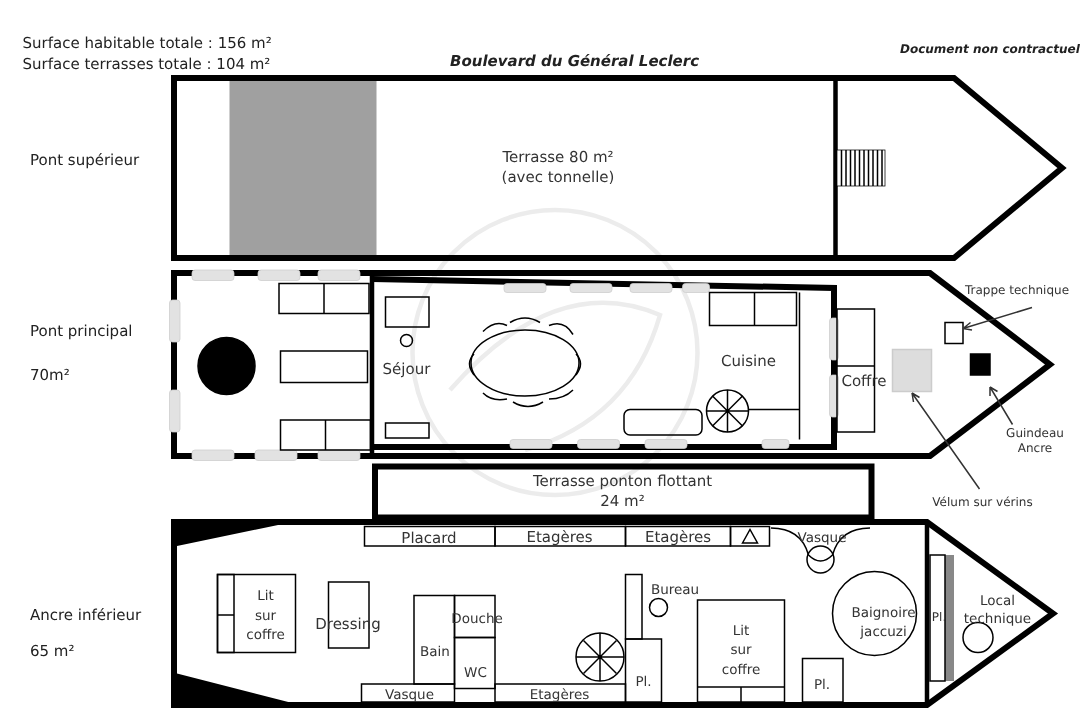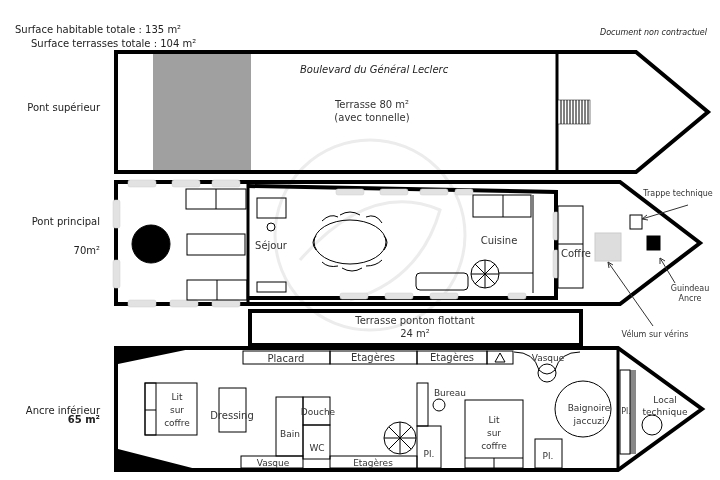--- a/index.html
+++ b/index.html
@@ -1,35 +1,35 @@
 <!DOCTYPE html>
 <html><head>
 <meta charset="utf-8">
 <style>
   html,body{margin:0;padding:0;background:#fff;}
   body{width:720px;height:480px;position:relative;overflow:hidden;font-family:"DejaVu Sans","Liberation Sans",sans-serif;color:#222;}
   .txt{position:absolute;font-size:10px;line-height:12px;white-space:nowrap;color:#222;}
-  .center{text-align:right;}
-  .italic{font-style:italic;}
+  .center{text-align:left;}
+  .italic{font-style:italic;font-weight:bold;}
   svg{position:absolute;left:0;top:0;}
   svg text{font-family:"DejaVu Sans","Liberation Sans",sans-serif;fill:#333;}
 </style>
 </head>
 <body>
 
-<div class="txt" style="left:15px;top:24px;">Surface habitable totale : 135 m²</div>
-<div class="txt" style="left:15px;top:38px;margin-left:16px;">Surface terrasses totale : 104 m²</div>
-<div class="txt italic" style="left:300px;top:36px;margin-top:28px;">Boulevard du Général Leclerc</div>
+<div class="txt" style="left:15px;top:24px;">Surface habitable totale : 156 m²</div>
+<div class="txt" style="left:15px;top:38px;">Surface terrasses totale : 104 m²</div>
+<div class="txt italic" style="left:300px;top:36px;">Boulevard du Général Leclerc</div>
 <div class="txt italic" style="left:600px;top:27px;font-size:8px;">Document non contractuel</div>
 
 <div class="txt center" style="left:20px;top:102px;width:80px;">Pont supérieur</div>
 <div class="txt center" style="left:20px;top:216px;width:80px;">Pont principal</div>
 <div class="txt center" style="left:20px;top:245px;width:80px;">70m²</div>
 <div class="txt center" style="left:20px;top:405px;width:80px;">Ancre inférieur</div>
-<div class="txt center" style="left:20px;top:414px;width:80px;font-weight:bold;">65 m²</div>
+<div class="txt center" style="left:20px;top:429px;width:80px;">65 m²</div>
 
 <svg width="720" height="480" viewBox="0 0 720 480">
 
   <g fill="none" stroke="#ececec" stroke-width="3">
     <circle cx="370" cy="235" r="95"></circle>
     <path d="M300 260 Q370 180 440 210 Q420 280 350 300"></path>
   </g>
 
   <g>
     <rect x="153" y="52" width="98" height="120" fill="#a0a0a0"></rect>

